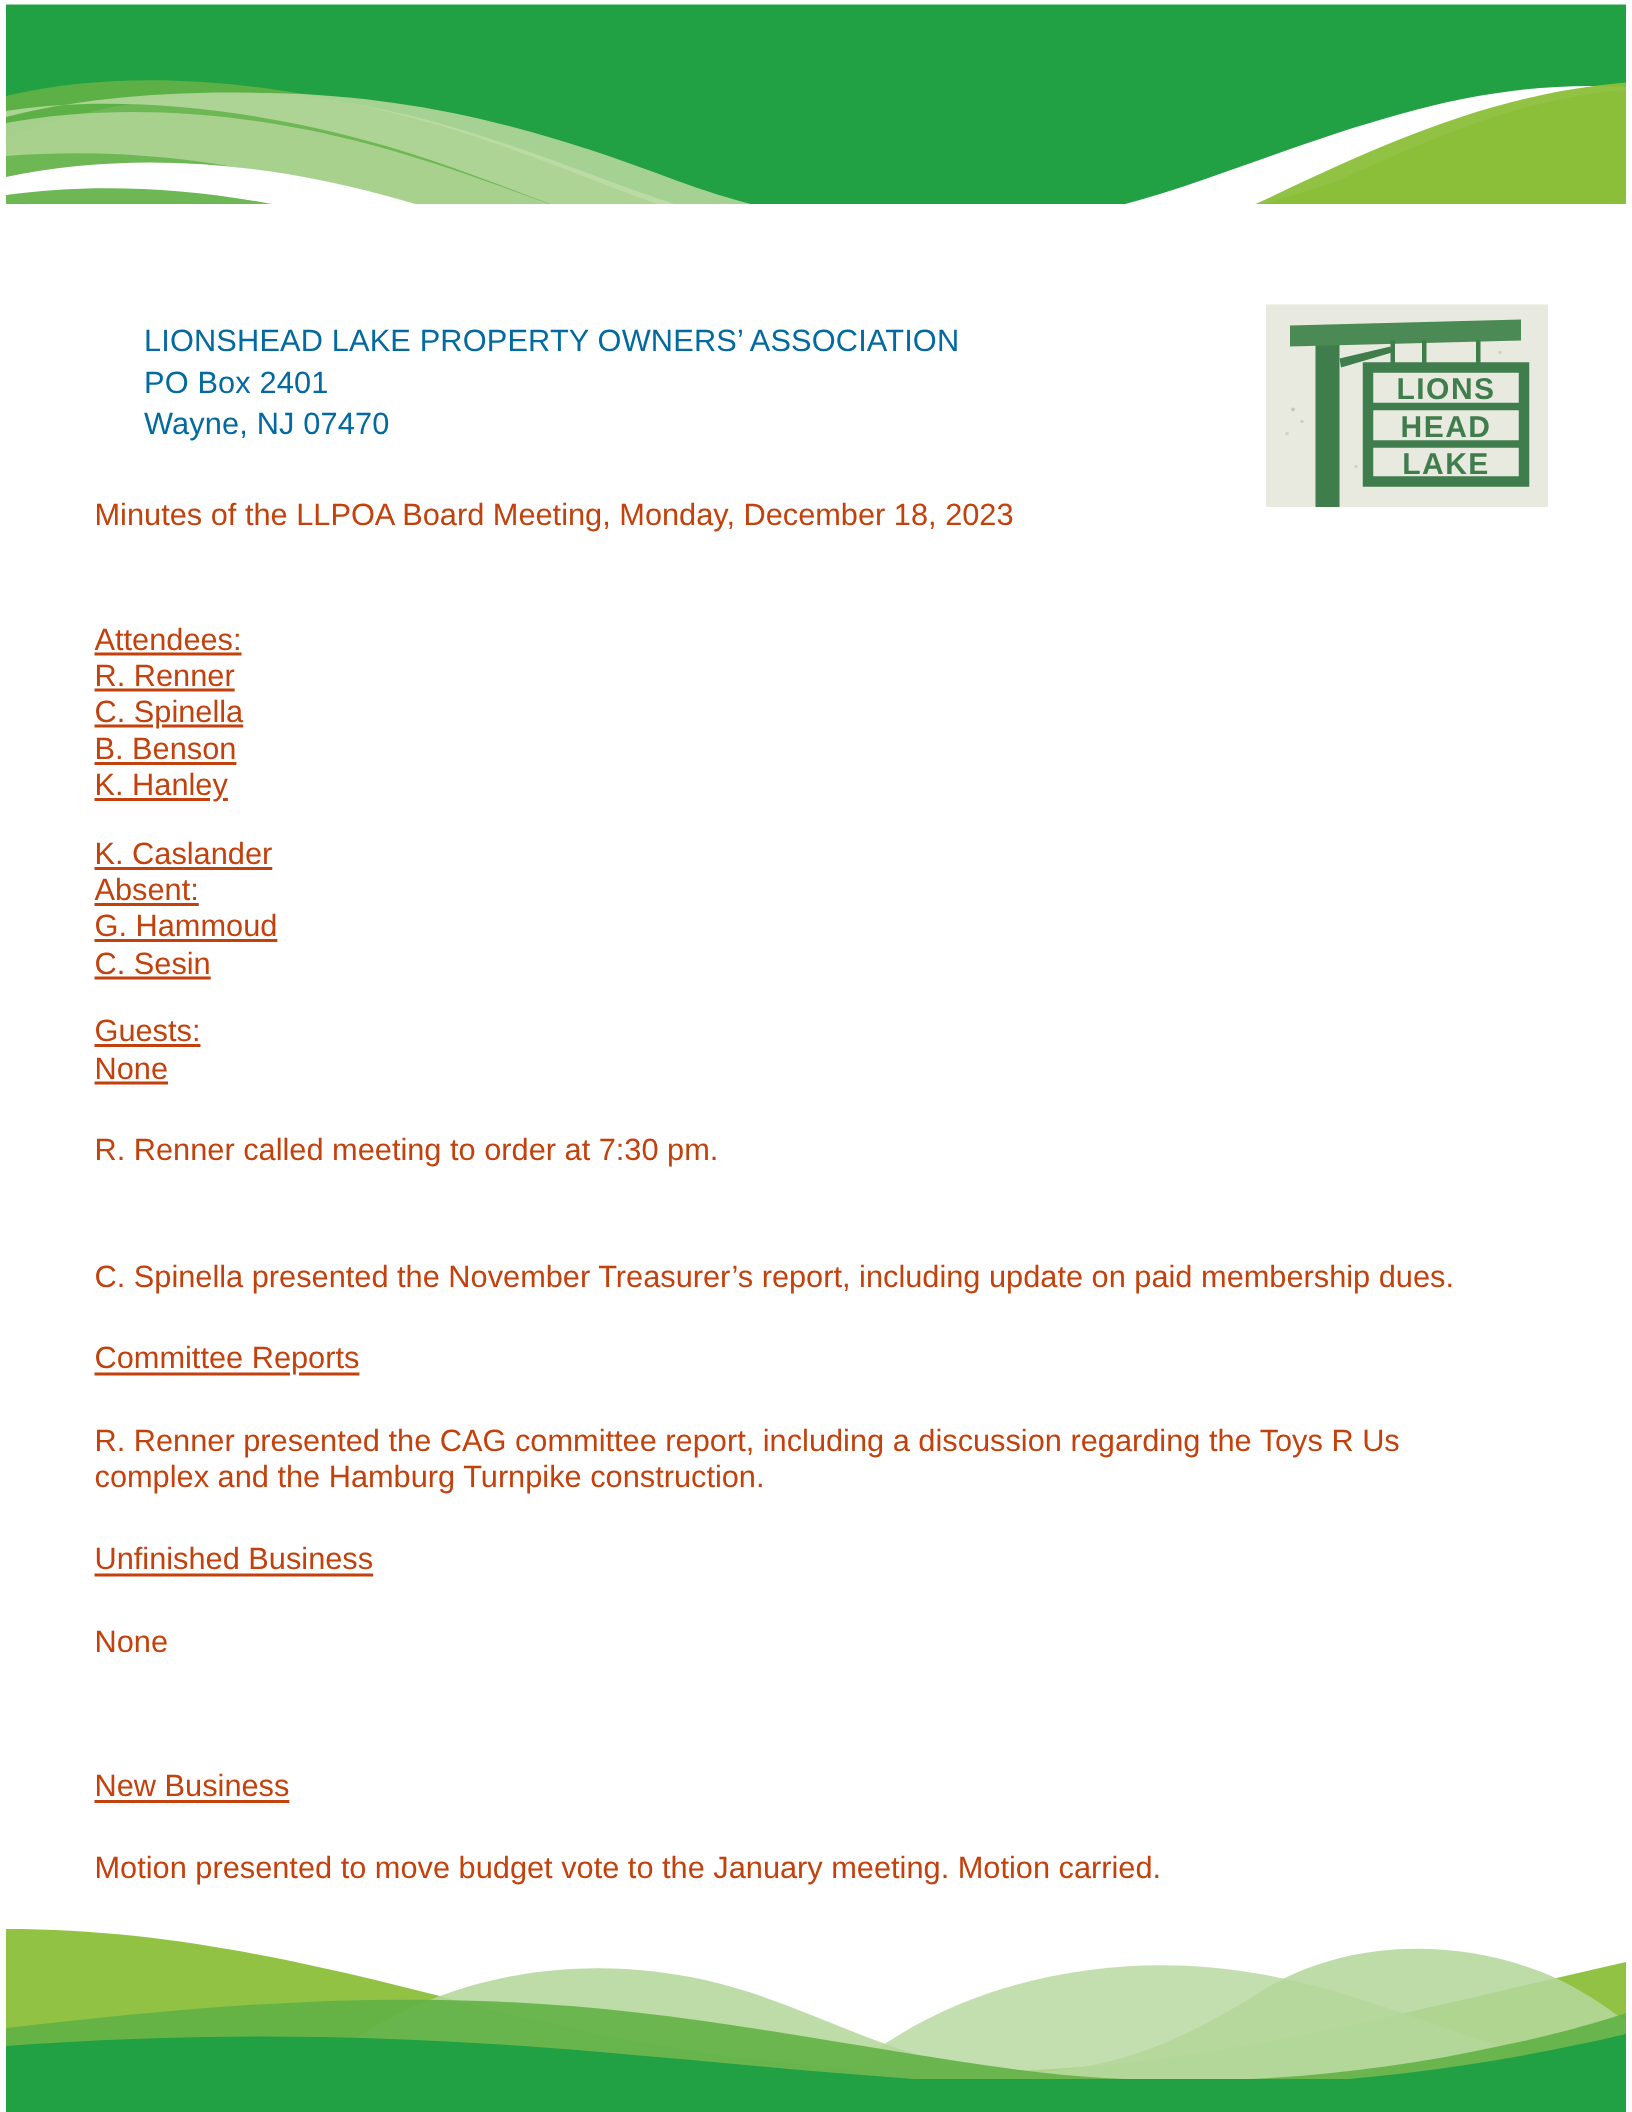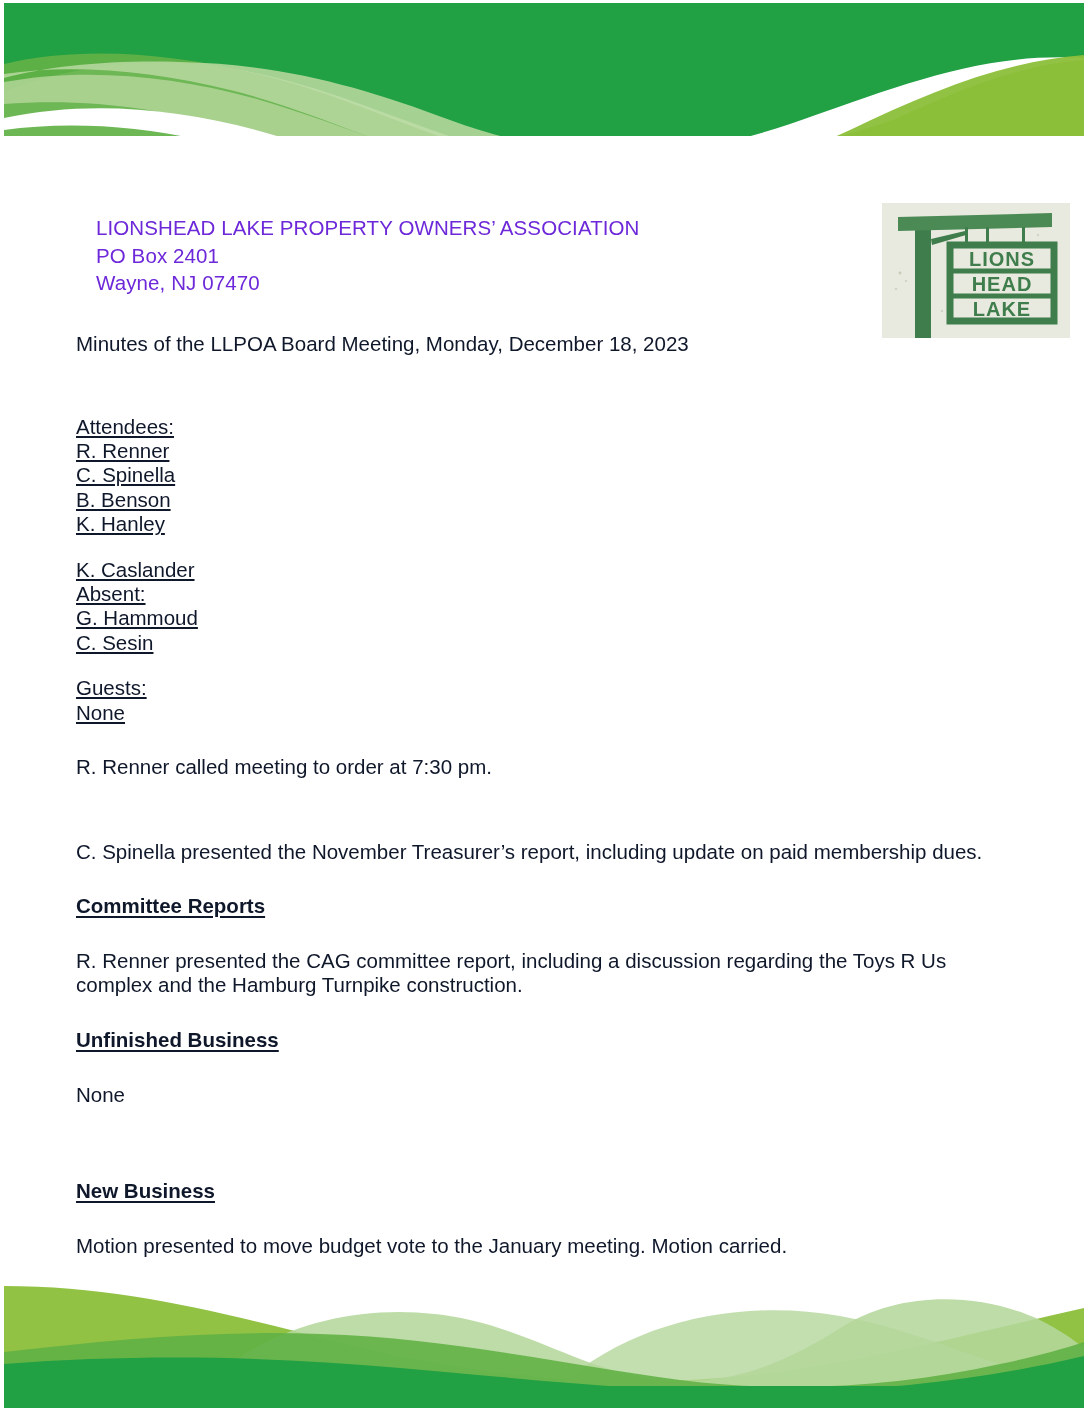--- a/index.html
+++ b/index.html
@@ -40,64 +40,64 @@
   }
 
   
   #letterhead {
     position: absolute;
     left: 96px;
     top: 214px;
     width: 700px;
   }
   .org-line {
-    color: #6d28d9;
+    color: #0369a1;
     font-size: 20.5px;
     line-height: 27.5px;
     letter-spacing: 0.1px;
     white-space: nowrap;
   }
 
   
   #logo {
     position: absolute;
-    left: 882px;
+    left: 844px;
     top: 203px;
     width: 188px;
     height: 135px;
     overflow: hidden;
     background: #eceee4;
   }
   #logo svg { display:block; width:100%; height:100%; }
 
   
   #doc-body {
     position: absolute;
-    left: 76px;
+    left: 63px;
     top: 332px;
     width: 928px;
-    color: #0f172a;
+    color: #c2410c;
     font-size: 20.5px;
     line-height: 24.5px;
   }
   .para {
     margin: 0;
     font-size: 20.5px;
     line-height: 24.6px;
   }
   .tight-list .para { line-height: 24.4px; text-decoration: underline; }
   .gap-sm  { height: 21px; }
   .gap-md  { height: 30px; }
   .gap-xl  { height: 58px; }
   .gap-xxl { height: 72px; }
   .section-head {
     margin: 0;
     font-size: 20.5px;
     line-height: 24.6px;
-    font-weight: bold;
+    font-weight: normal;
     text-decoration: underline;
     text-underline-offset: 3px;
     display: inline-block;
   }
 </style>
 </head>
 <body>
 
 <div id="page">
 

